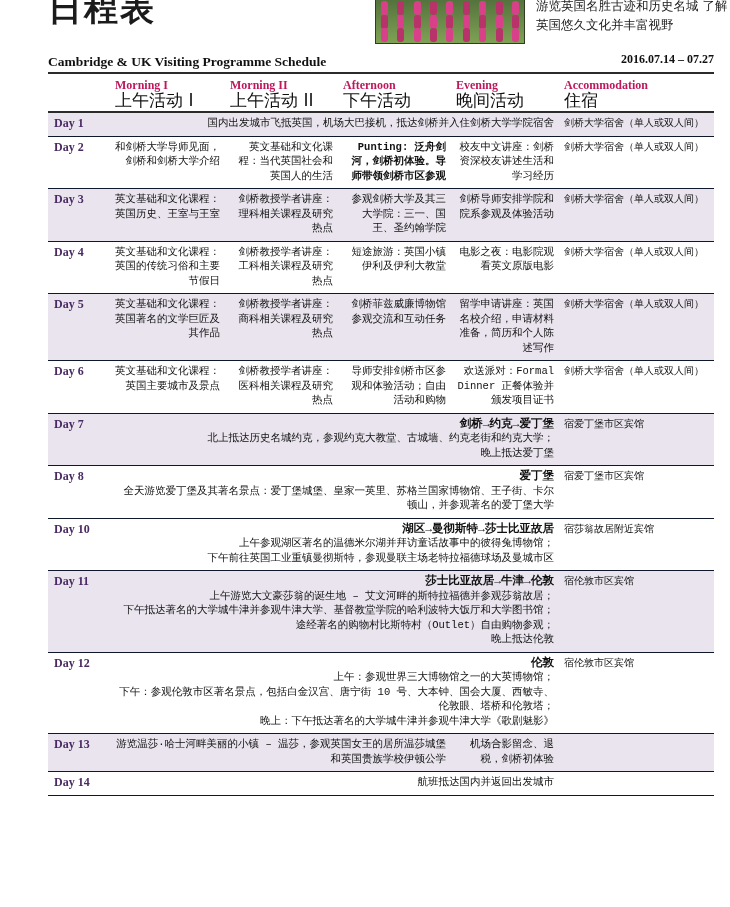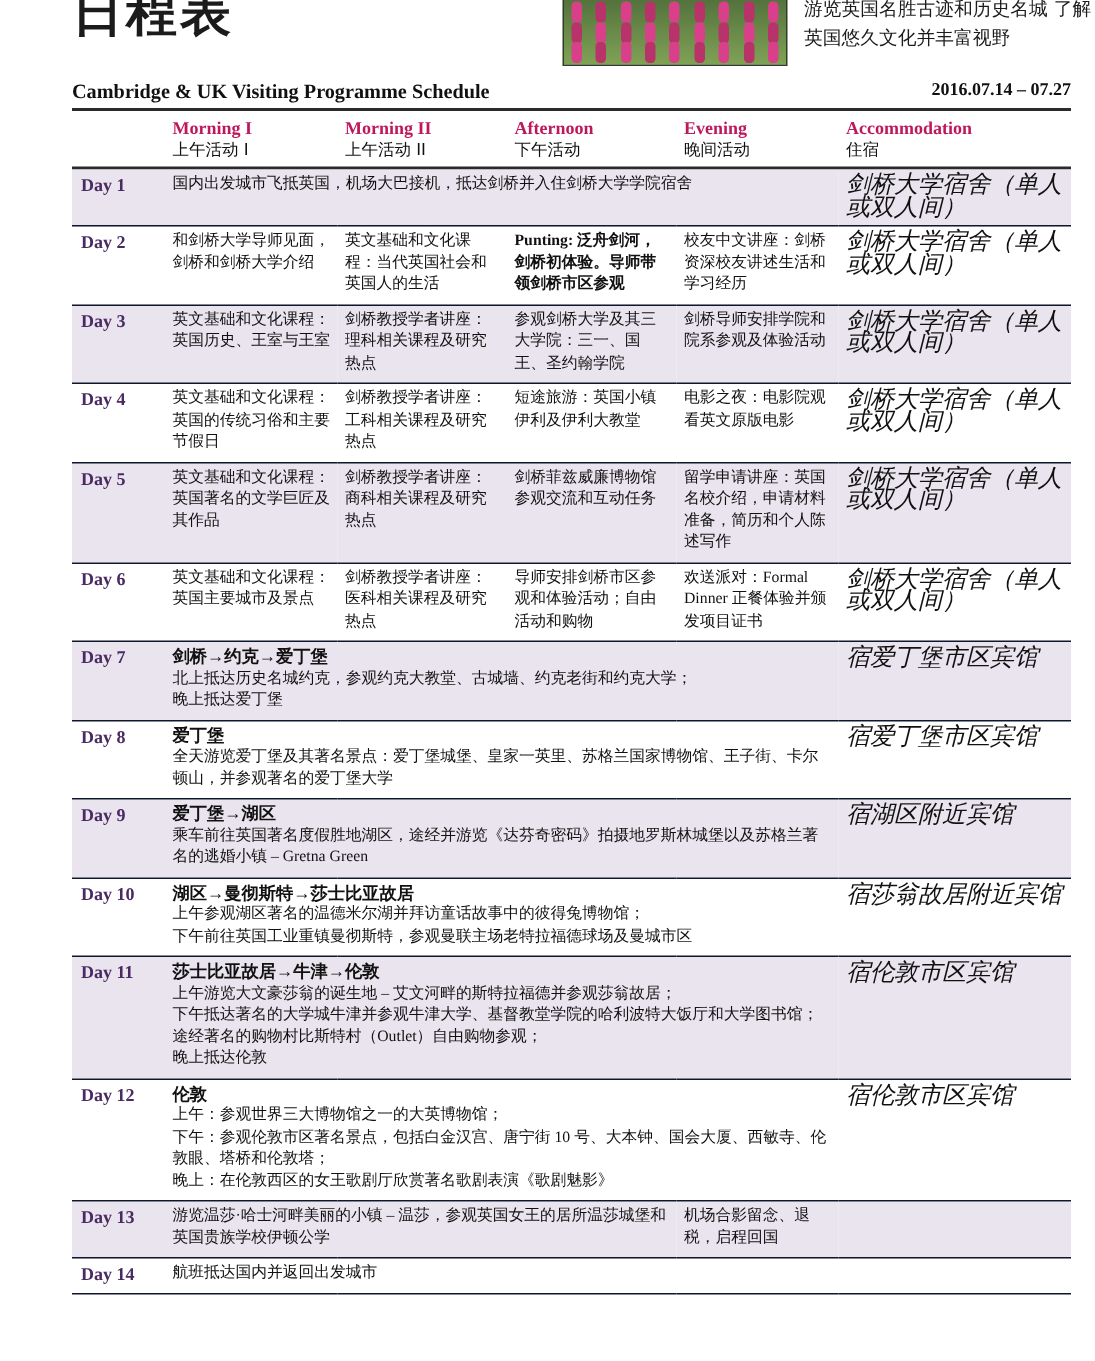--- a/index.html
+++ b/index.html
@@ -25,26 +25,26 @@
   table{position:absolute;left:48px;top:76px;width:666px;border-collapse:collapse;table-layout:fixed;}
   col.c0{width:62px;}
   col.c1{width:115px;}
   col.c2{width:113px;}
   col.c3{width:113px;}
   col.c4{width:108px;}
   col.c5{width:155px;}
 
   th,td{vertical-align:top;padding:3px 5px 5px 5px;font-size:11px;line-height:14px;}
   thead th{font-family:"Liberation Serif",serif;font-weight:bold;font-size:12px;color:#be185d;text-align:left;padding-top:2px;padding-bottom:0;}
-  thead tr.cn th{font-family:"DejaVu Sans",sans-serif;font-weight:normal;font-size:11px;color:#111;padding-top:1px;padding-bottom:4px;}
+  thead tr.cn th{font-family:"DejaVu Sans",sans-serif;font-weight:normal;font-size:17px;color:#111;padding-top:1px;padding-bottom:4px;}
   .hdr-underline td{padding:0;height:2px;background:#2b2b2b;}
 
   td.day{font-family:"Liberation Serif",serif;font-weight:bold;font-size:12px;color:#4a2a63;white-space:nowrap;padding-left:6px;}
-  td.cell{font-family:Liberation Serif, serif;font-size:10.5px;line-height:14.5px;color:#111;}
-  td.acc{font-family:"DejaVu Sans",sans-serif;font-size:16px;line-height:14.5px;color:#111;font-style:italic;}
+  td.cell{font-family:Liberation Mono, monospace;font-size:10.5px;line-height:14.5px;color:#111;text-align:right;}
+  td.acc{font-family:"DejaVu Sans",sans-serif;font-size:10px;line-height:14.5px;color:#111;}
   tr.shade td{background:#e9e4ee;}
   tr.shade td.day{background:#e9e4ee;}
   tbody tr td{border-bottom:1px solid #0f172a;}
   .bold{font-weight:bold;}
   .spanbox{font-family:"DejaVu Sans",sans-serif;font-size:11px;line-height:16px;}
   .spanbox .ttl{font-weight:bold;font-size:11.5px;}
 </style>
 </head>
 <body>
 
@@ -184,28 +184,20 @@
           <td class="acc">宿爱丁堡市区宾馆</td>
         </tr>
         <tr>
           <td class="day">Day 8</td>
           <td colspan="4" class="cell spanbox">
             <div class="ttl">爱丁堡</div>
             <div>全天游览爱丁堡及其著名景点：爱丁堡城堡、皇家一英里、苏格兰国家博物馆、王子街、卡尔顿山，并参观著名的爱丁堡大学</div>
           </td>
           <td class="acc">宿爱丁堡市区宾馆</td>
         </tr>
-        <tr class="shade">
-          <td class="day">Day 9</td>
-          <td colspan="4" class="cell spanbox">
-            <div class="ttl">爱丁堡→湖区</div>
-            <div>乘车前往英国著名度假胜地湖区，途经并游览《达芬奇密码》拍摄地罗斯林城堡以及苏格兰著名的逃婚小镇 – Gretna Green</div>
-          </td>
-          <td class="acc">宿湖区附近宾馆</td>
-        </tr>
         <tr>
           <td class="day">Day 10</td>
           <td colspan="4" class="cell spanbox">
             <div class="ttl">湖区→曼彻斯特→莎士比亚故居</div>
             <div>上午参观湖区著名的温德米尔湖并拜访童话故事中的彼得兔博物馆；</div>
             <div>下午前往英国工业重镇曼彻斯特，参观曼联主场老特拉福德球场及曼城市区</div>
           </td>
           <td class="acc">宿莎翁故居附近宾馆</td>
         </tr>
         <tr class="shade">
@@ -217,28 +209,28 @@
             <div>晚上抵达伦敦</div>
           </td>
           <td class="acc">宿伦敦市区宾馆</td>
         </tr>
         <tr>
           <td class="day">Day 12</td>
           <td colspan="4" class="cell spanbox">
             <div class="ttl">伦敦</div>
             <div>上午：参观世界三大博物馆之一的大英博物馆；</div>
             <div>下午：参观伦敦市区著名景点，包括白金汉宫、唐宁街 10 号、大本钟、国会大厦、西敏寺、伦敦眼、塔桥和伦敦塔；</div>
-            <div>晚上：在伦敦西区的女王歌剧厅欣赏著名歌剧表演《歌剧魅影》</div>
+            <div>晚上：下午抵达著名的大学城牛津并参观牛津大学《歌剧魅影》</div>
           </td>
           <td class="acc">宿伦敦市区宾馆</td>
         </tr>
         <tr class="shade">
           <td class="day">Day 13</td>
           <td colspan="3" class="cell">游览温莎·哈士河畔美丽的小镇 – 温莎，参观英国女王的居所温莎城堡和英国贵族学校伊顿公学</td>
-          <td class="cell">机场合影留念、退税，启程回国</td>
+          <td class="cell">机场合影留念、退税，剑桥初体验</td>
           <td class="acc"></td>
         </tr>
         <tr>
           <td class="day">Day 14</td>
           <td colspan="4" class="cell spanbox">
             <div>航班抵达国内并返回出发城市</div>
           </td>
           <td class="acc"></td>
         </tr>
       </tbody>

